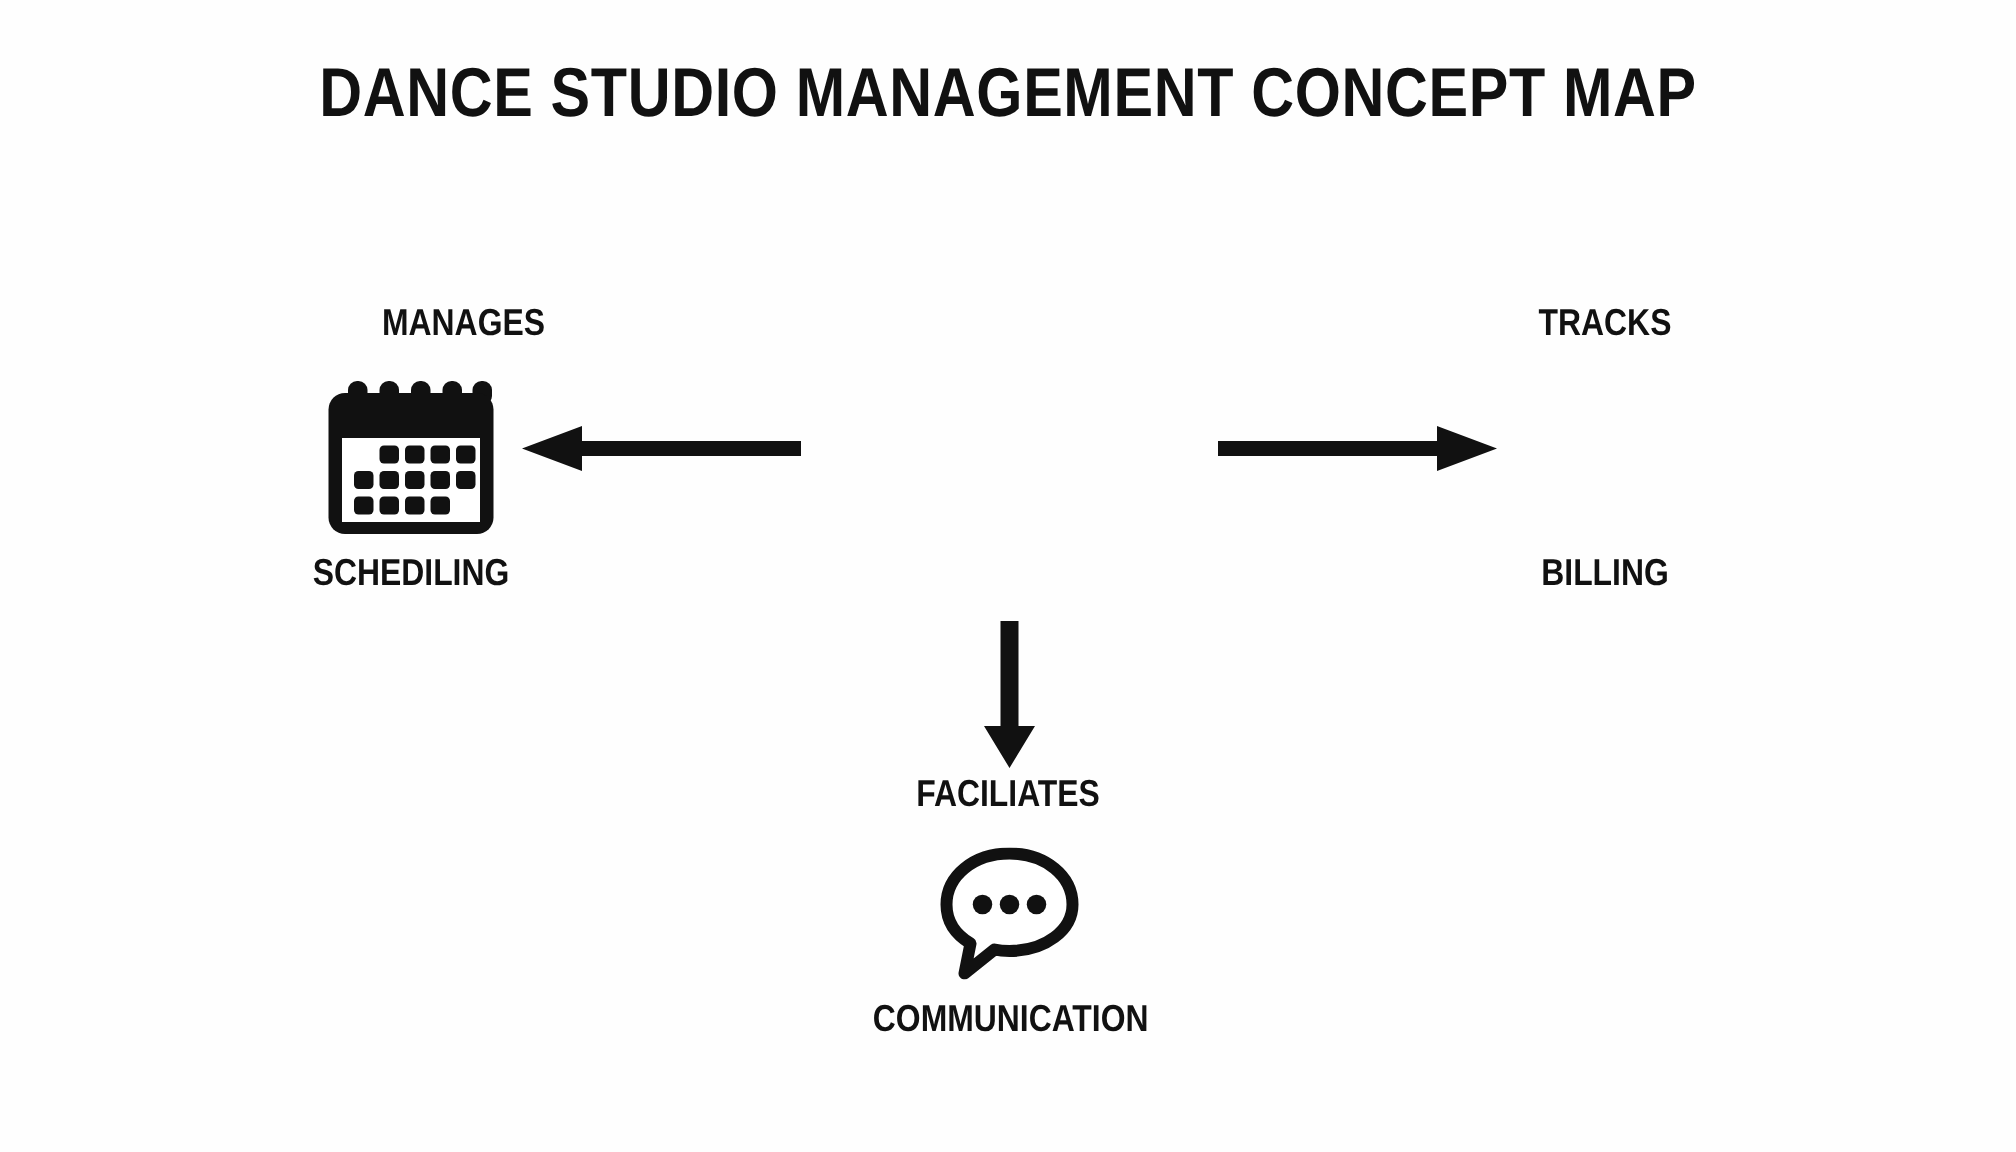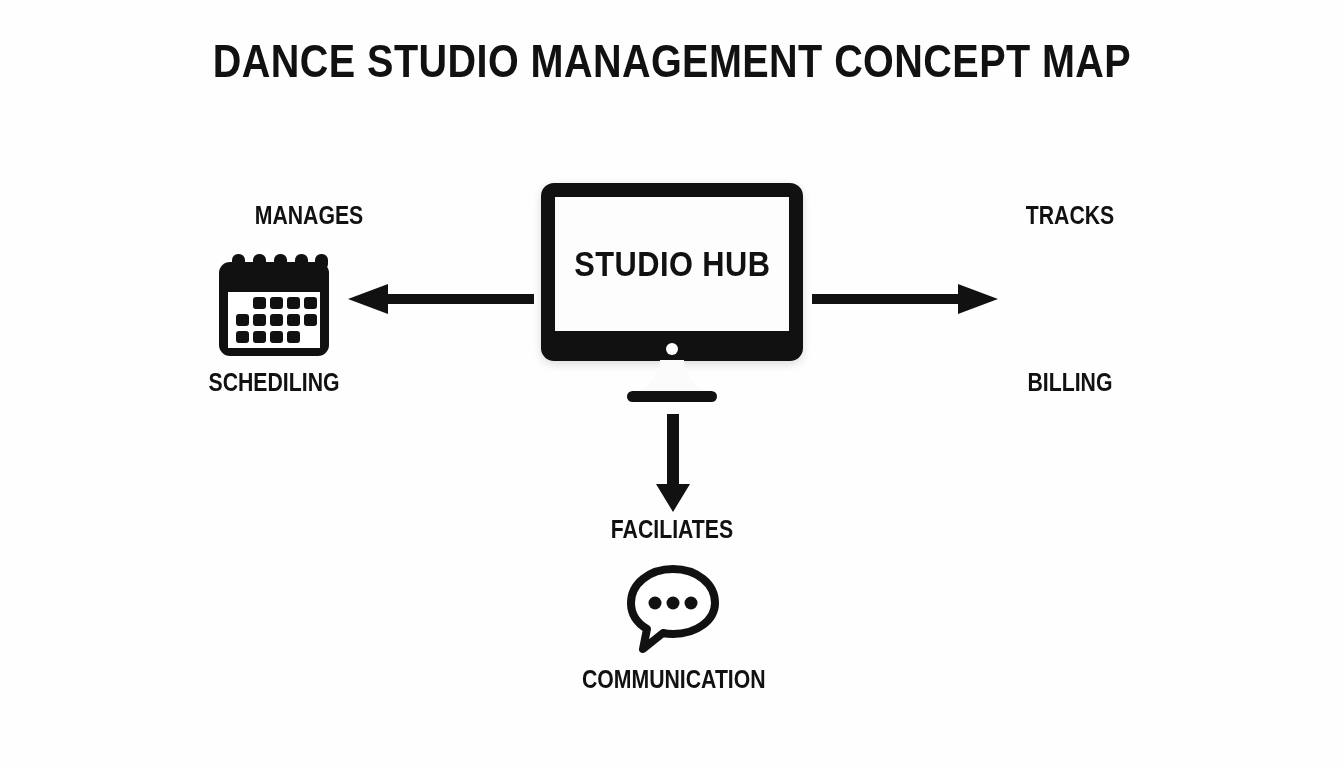--- a/index.html
+++ b/index.html
@@ -161,34 +161,20 @@
     height: 88px;
   }
 </style>
 </head>
 <body>
 
 <div id="canvas">
 
   <div class="title">DANCE STUDIO MANAGEMENT CONCEPT MAP</div>
 
-  <div class="monitor-wrap">
-    <div class="monitor-body">
-      <div class="monitor-screen">
-        <span class="screen-text">STUDIO HUB</span>
-      </div>
-      <div class="monitor-dot"></div>
-    </div>
-    <div class="monitor-neck-curve">
-      <svg width="78" height="34" viewBox="0 0 78 34">
-        <path d="M27 0 L51 0 C51 14 60 26 78 34 L0 34 C18 26 27 14 27 0 Z" fill="#fbfbfb"></path>
-      </svg>
-    </div>
-    <div class="monitor-base"></div>
-  </div>
 
   <div class="cap-label" style="left:203px; top:203px; width:212px; font-size:25px;">MANAGES</div>
 
   <div class="arrow-h" style="left:348px; top:278px; width:186px;">
     <svg width="186" height="42" viewBox="0 0 186 42">
       <path d="M186 16 L40 16 L40 6 L0 21 L40 36 L40 26 L186 26 Z" fill="#111111"></path>
     </svg>
   </div>
 
   <div class="calendar-wrap">

